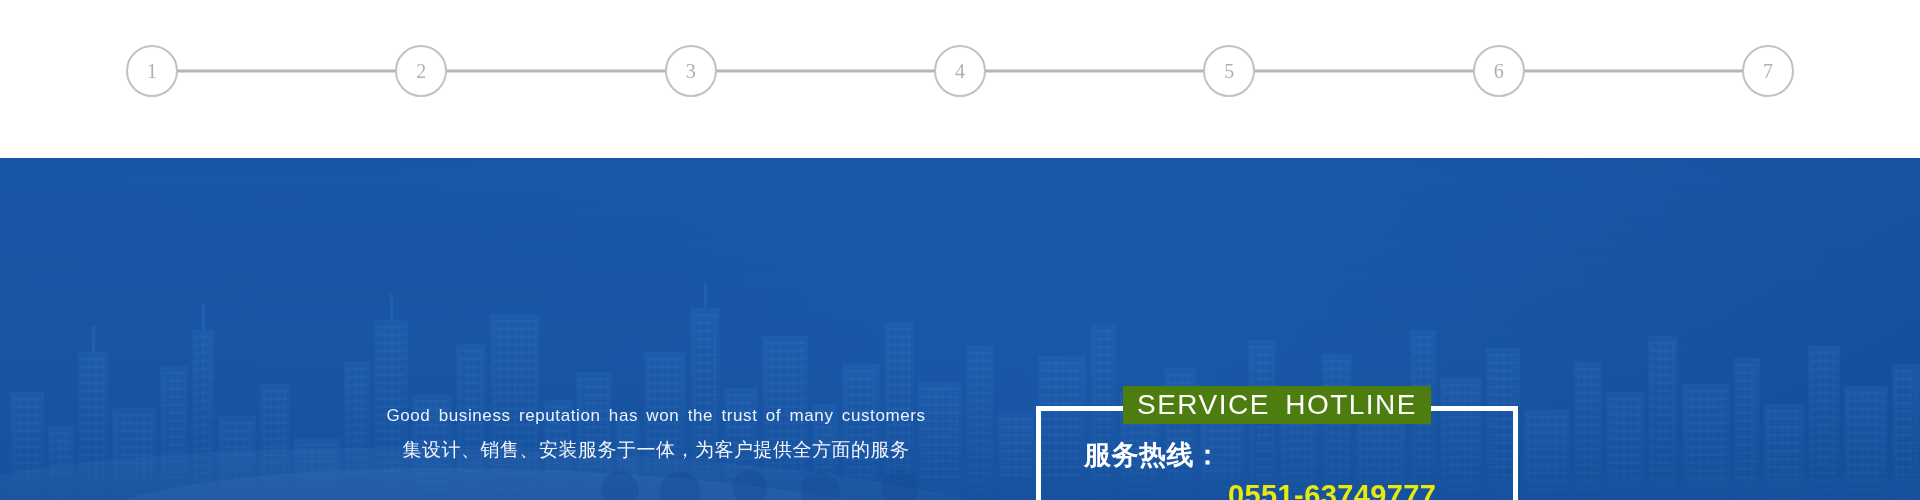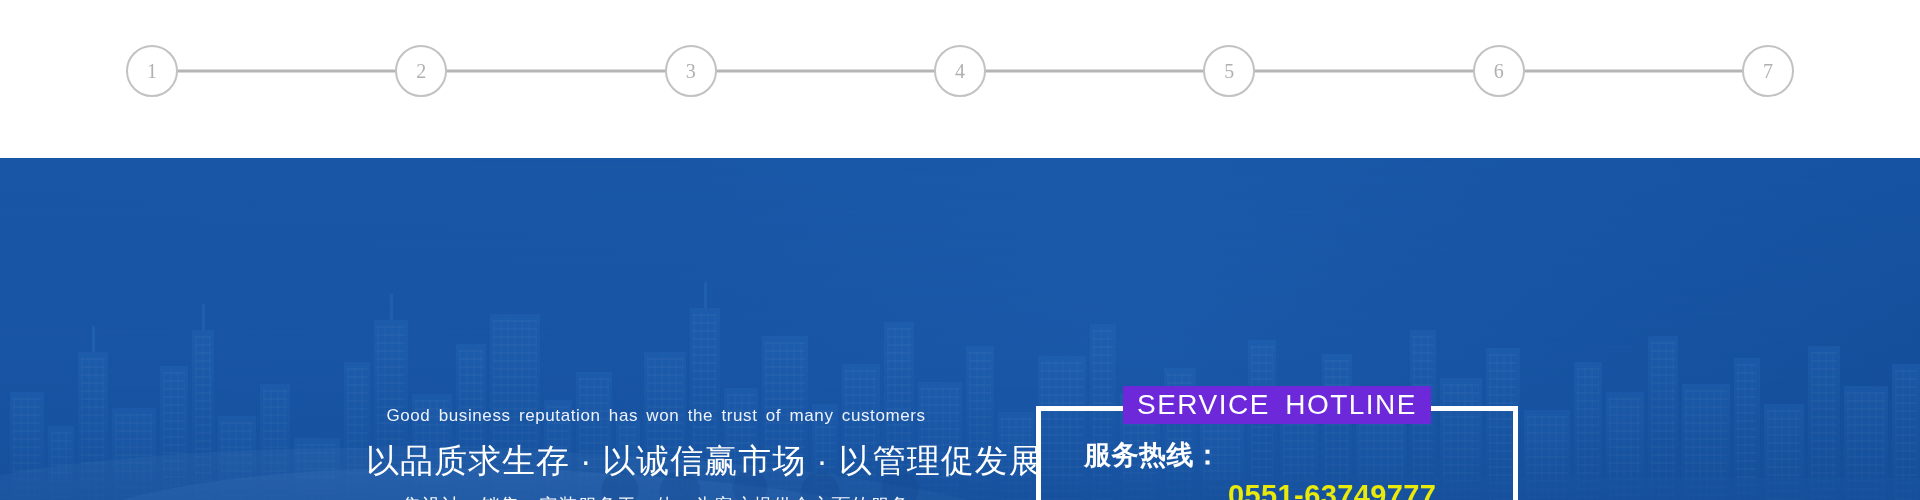--- a/index.html
+++ b/index.html
@@ -233,21 +233,21 @@
     position: absolute;
     left: 0;
     top: -20px;
     width: 100%;
     text-align: center;
     pointer-events: none;
   }
   .hl-title {
     display: inline-block;
     padding: 0 14px;
-    background: #6d28d9;
+    background: #4d7c0f;
     color: #ffffff;
     font-size: 28px;
     font-weight: 400;
     letter-spacing: 1.5px;
     word-spacing: 6px;
     line-height: 38px;
     white-space: nowrap;
   }
 
   .hl-body {
@@ -382,21 +382,20 @@
       <div class="road2"></div>
     </div>
     <div class="treeline"></div>
 
     <div class="banner-shade"></div>
 
     <div class="banner-inner">
 
       <div class="slogan">
         <div class="slogan-en">Good business reputation has won the trust of many customers</div>
-        <div class="slogan-main">以品质求生存 · 以诚信赢市场 · 以管理促发展</div>
         <div class="slogan-sub">集设计、销售、安装服务于一体，为客户提供全方面的服务</div>
       </div>
 
       <div class="hotline">
         <div class="hl-border"></div>
 
         <div class="hl-title-wrap">
           <span class="hl-title">SERVICE  HOTLINE</span>
         </div>
 

